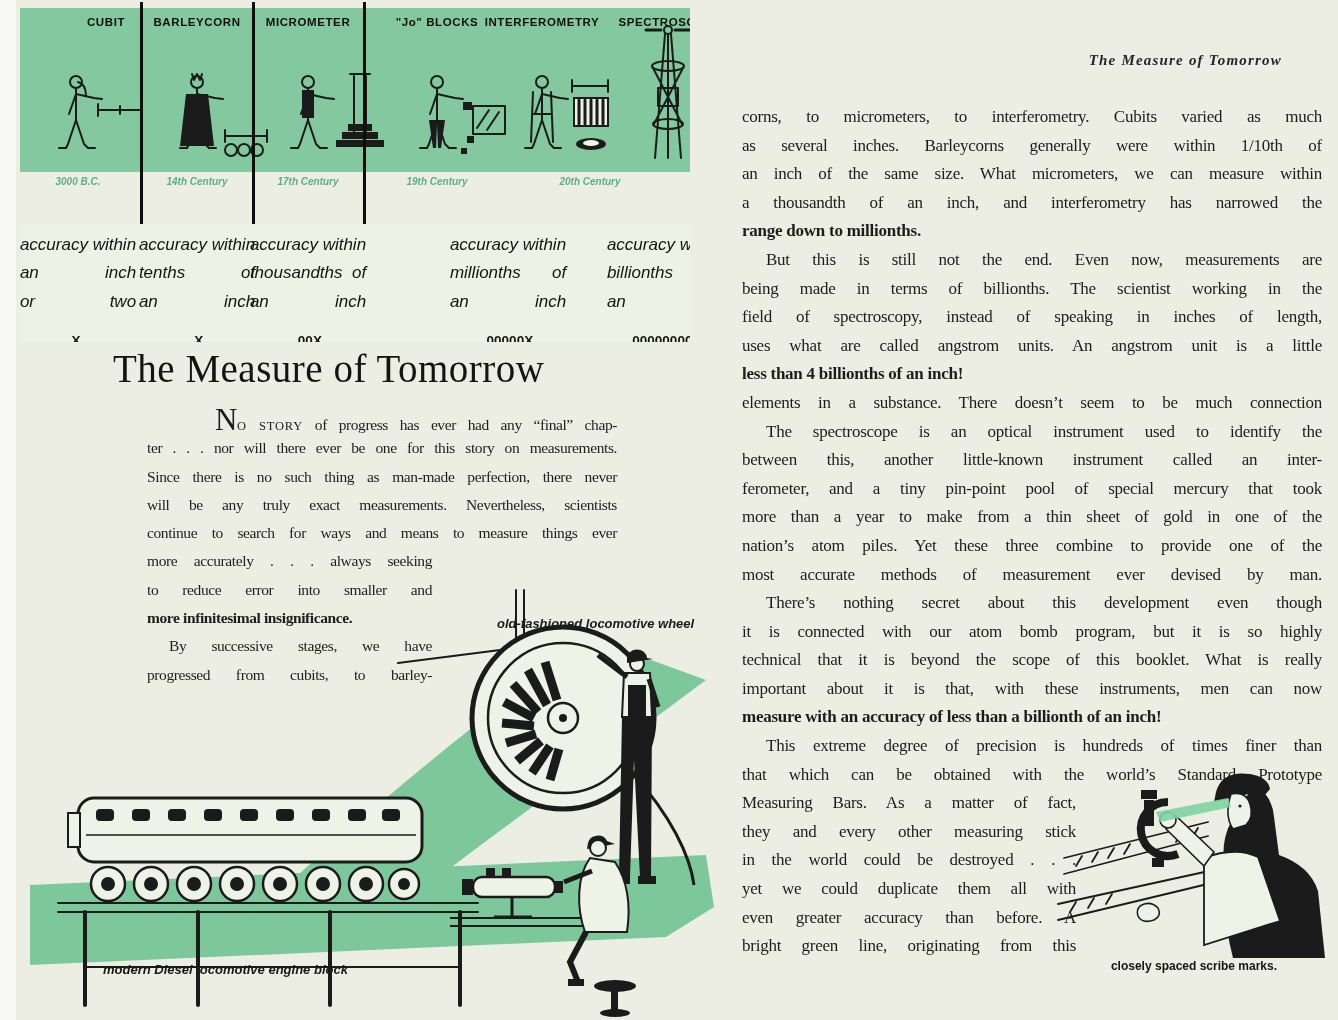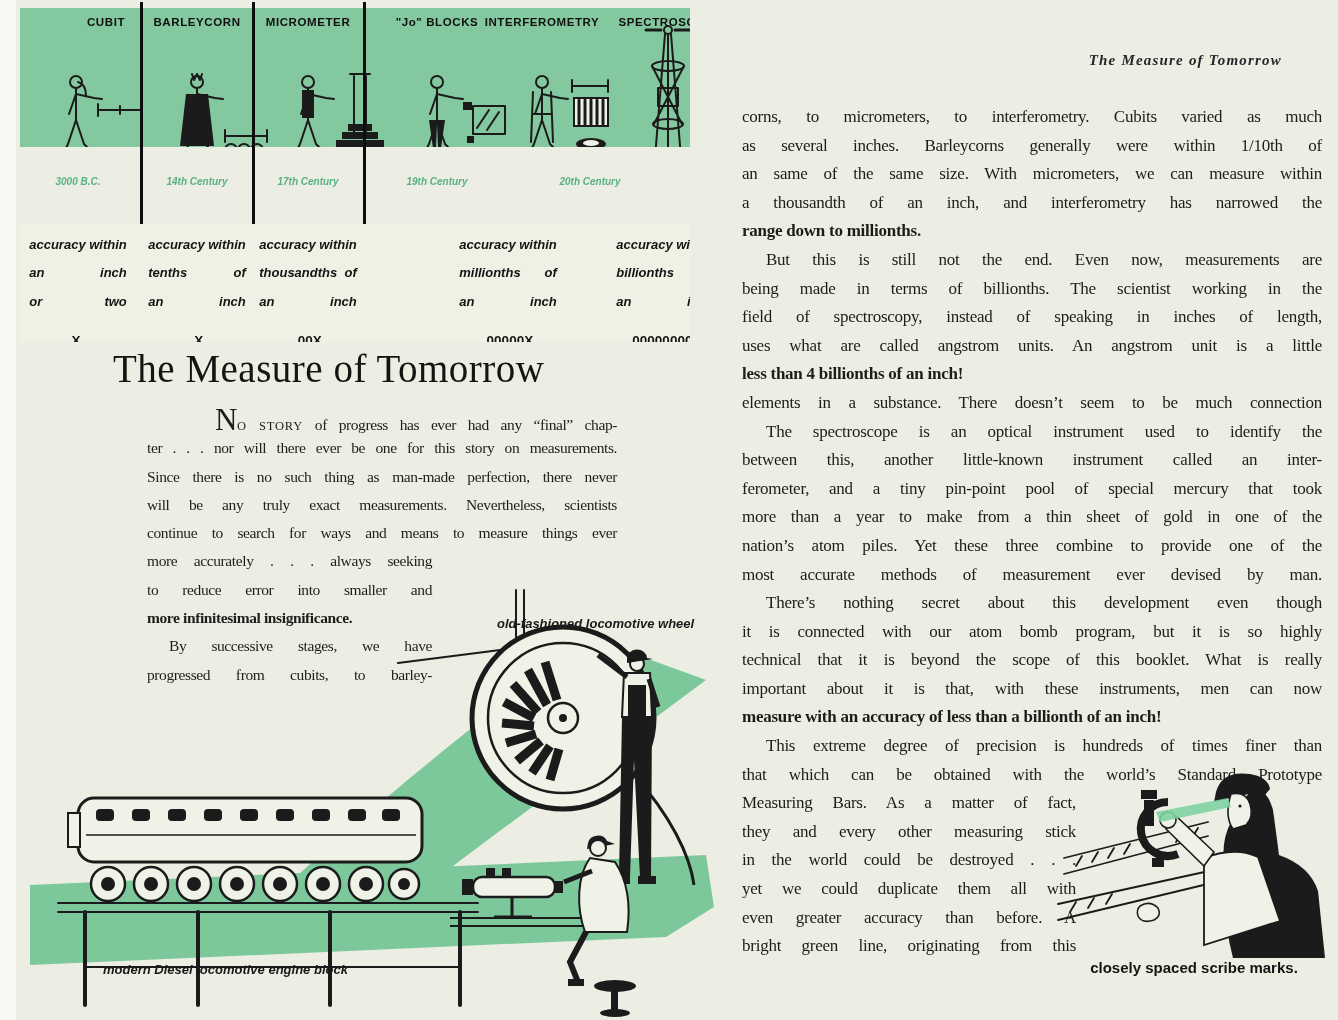--- a/index.html
+++ b/index.html
@@ -1,50 +1,50 @@
 <!DOCTYPE html>
 <html style="--page_bg: #edeee3; --band_green: #83c89e; --swoosh_green: #7dc89b; --beam_green: #7ed3a2; --century_green: #58b085; --ink: #1d1d1b;"><head>
 <meta charset="utf-8">
 <style>
   html,body{margin:0;padding:0;}
   body{width:1338px;height:1020px;background:#f3f4ee;font-family:"Liberation Serif",serif;overflow:hidden;}
   #stage{position:relative;width:1338px;height:1020px;background:var(--page_bg,#edeee3);}
   #edge-strip{position:absolute;left:0;top:0;width:16px;height:1020px;background:#f8f9f4;}
 
   
-  #band{position:absolute;left:20px;top:8px;width:670px;height:139px;background:var(--band_green,#83c89e);overflow:hidden;}
+  #band{position:absolute;left:20px;top:8px;width:670px;height:164px;background:var(--band_green,#83c89e);overflow:hidden;}
   .band-title{position:absolute;top:8px;transform:translateX(-50%);font-family:"Liberation Sans",sans-serif;
     font-weight:bold;font-size:11.5px;letter-spacing:.6px;color:#101010;white-space:nowrap;}
   .vline{position:absolute;top:2px;width:3px;height:340px;background:#0d0d0d;}
   #era-row{position:absolute;left:20px;top:176px;width:670px;height:20px;overflow:hidden;}
   .era{position:absolute;top:0;transform:translateX(-50%);font-family:"Liberation Sans",sans-serif;
     font-weight:bold;font-style:italic;font-size:10px;color:var(--century_green,#5fb287);white-space:nowrap;}
   #acc-row{position:absolute;left:20px;top:224px;width:670px;height:118px;overflow:hidden;background:#eef2e5;}
   .acc{position:absolute;top:14px;transform:translateX(-50%);text-align:center;font-family:"Liberation Sans",sans-serif;}
-  .acc .al{font-weight:bold;font-style:italic;font-size:13px;line-height:14px;color:#141414;white-space:nowrap;}
+  .acc .al{font-weight:normal;font-style:italic;font-size:17px;line-height:14px;color:#141414;white-space:nowrap;}
   .acc .av{font-weight:bold;font-size:13.5px;margin-top:10px;color:#141414;white-space:nowrap;}
 
   
   #left-title{position:absolute;left:113px;top:346px;width:470px;font-size:39px;color:#141413;
     font-family:"Liberation Serif",serif;letter-spacing:.5px;white-space:nowrap;}
   #left-body{position:absolute;left:115px;top:406px;width:470px;font-size:15.5px;letter-spacing:-0.4px;
     line-height:28.3px;color:#1d1d1b;margin-left:32px;}
   .tl{text-align:justify;text-align-last:justify;height:28.3px;overflow:visible;}
   .tl.L{text-align-last:left;font-weight:bold;}
   .tl.I{text-indent:22px;}
   #left-body .tl.n{width:285px;}
   #intro-line{height:28.3px;text-align:justify;text-align-last:justify;}
   #intro-line .ind{display:inline-block;width:68px;}
   #intro-line .dropN{font-size:31px;line-height:28.3px;}
   #intro-line .sc{font-size:12.5px;letter-spacing:.8px;}
 
   .cap{position:absolute;font-family:"Liberation Sans",sans-serif;font-weight:bold;font-style:italic;
     font-size:13px;color:#1a1a1a;white-space:nowrap;}
   #cap-scribe{position:absolute;left:1056px;top:959px;width:276px;text-align:center;
-    font-family:"Liberation Sans",sans-serif;font-weight:bold;font-size:15px;color:#141414;white-space:nowrap;}
+    font-family:"Liberation Sans",sans-serif;font-weight:bold;font-size:12px;color:#141414;white-space:nowrap;}
 
   
   #run-head{position:absolute;right:56px;top:52px;font-style:italic;font-weight:bold;font-size:15px;
     letter-spacing:1.2px;color:#26262a;white-space:nowrap;}
   #right-body{position:absolute;left:742px;top:103px;width:580px;font-size:17px;letter-spacing:-0.25px;
     line-height:28.6px;color:#1c1c1a;}
   #right-body .tl{height:28.6px;}
   #right-body .tl.I{text-indent:24px;}
   #right-body .tl.m{width:334px;}
 
@@ -308,21 +308,21 @@
     </g>
   </svg>
 
   <div class="cap" style="left:103px;top:962px">modern Diesel locomotive engine block</div>
 
   <div id="run-head">The Measure of Tomorrow</div>
   <div id="right-body">
     <div>
         <div class="tl">corns, to micrometers, to interferometry. Cubits varied as much</div>
         <div class="tl">as several inches. Barleycorns generally were within 1/10th of</div>
-        <div class="tl">an same of the same size. With micrometers, we can measure within</div>
+        <div class="tl">an inch of the same size. What micrometers, we can measure within</div>
         <div class="tl">a thousandth of an inch, and interferometry has narrowed the</div>
         <div class="tl L">range down to millionths.</div>
         <div class="tl I">But this is still not the end. Even now, measurements are</div>
         <div class="tl">being made in terms of billionths. The scientist working in the</div>
         <div class="tl">field of spectroscopy, instead of speaking in inches of length,</div>
         <div class="tl">uses what are called angstrom units. An angstrom unit is a little</div>
         <div class="tl L">less than 4 billionths of an inch!</div>
         <div class="tl">elements in a substance. There doesn’t seem to be much connection</div>
         <div class="tl I">The spectroscope is an optical instrument used to identify the</div>
         <div class="tl">between this, another little-known instrument called an inter-</div>

